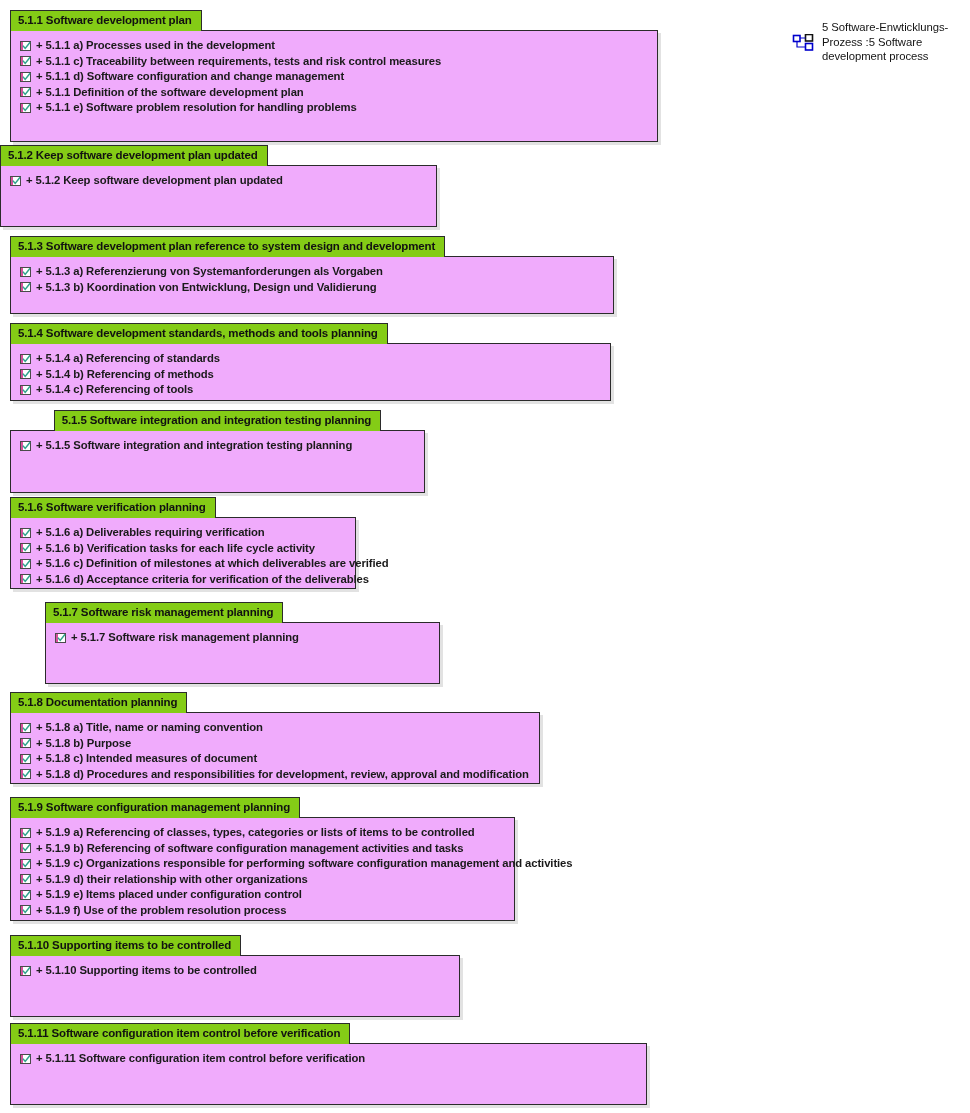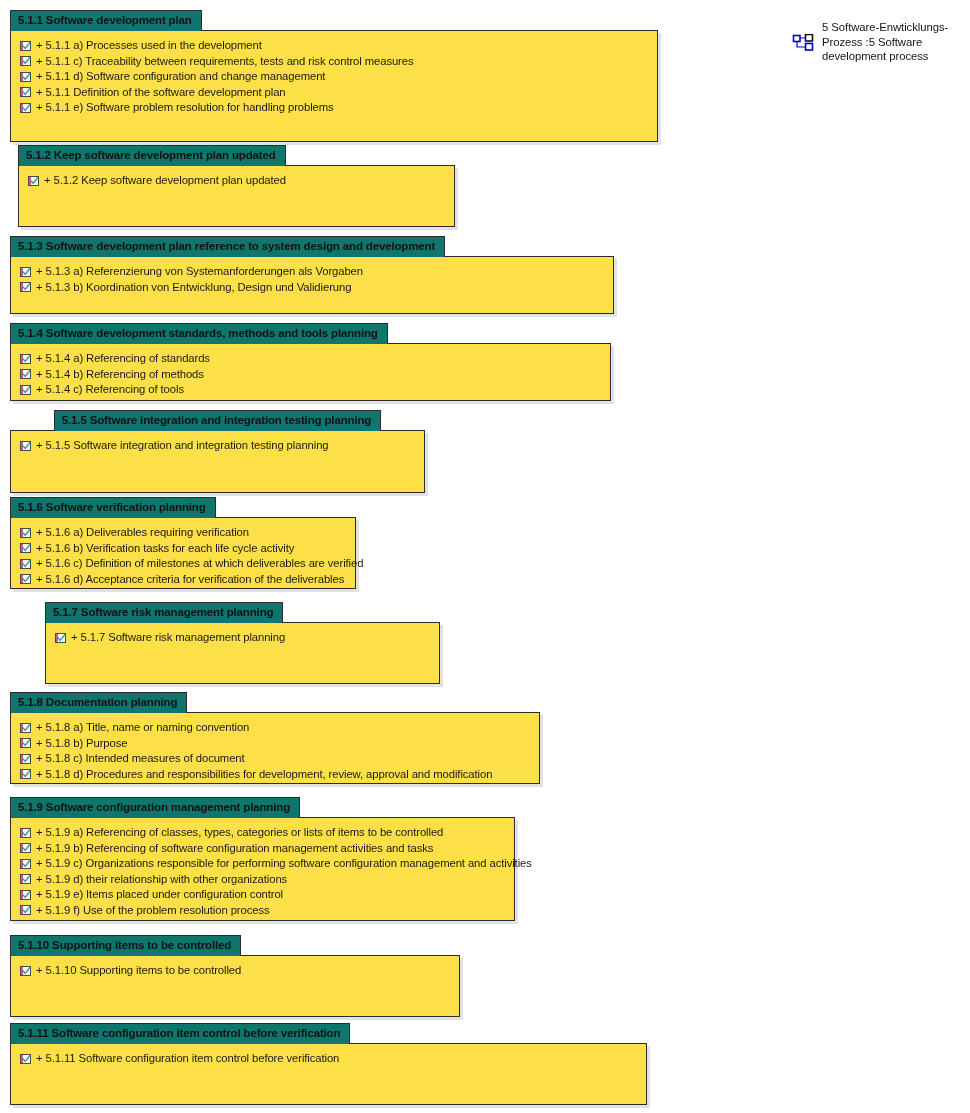--- a/index.html
+++ b/index.html
@@ -28,40 +28,41 @@
     position: absolute;
   }
 
   .pkg-tab {
     position: relative;
     display: inline-block;
     box-sizing: border-box;
     height: 21px;
     line-height: 19px;
     padding: 0 9px 0 7px;
-    background: #0f766e;
+    background: #84cc16;
     border: 1px solid #2b2b2b;
     border-bottom: none;
     font-size: 11.5px;
     font-weight: bold;
     color: #111111;
     white-space: nowrap;
     letter-spacing: -0.15px;
     z-index: 3;
   }
 
   .pkg-body {
     position: relative;
     box-sizing: border-box;
-    background: #fde047;
+    background: #f0abfc;
     border: 1px solid #2b2b2b;
     padding: 7px 6px 6px 6px;
     margin-top: -1px;
     box-shadow: 3px 3px 0 0 #e2e2e2;
     z-index: 1;
+    font-weight: bold;
   }
 
   
   .feat {
     display: flex;
     align-items: center;
     height: 15.5px;
     white-space: nowrap;
   }
 
@@ -183,21 +184,21 @@
           <span class="feat-icon">
             <span class="bx"></span>
             <span class="bar"></span>
             <svg viewBox="0 0 9 10" aria-hidden="true">
               <path d="M1.3 5.2 L3.2 7.4 L7.6 1.9" fill="none" stroke="#2fa38c" stroke-width="1.5" stroke-linecap="square" stroke-linejoin="miter"></path>
             </svg>
           </span>
           <span class="feat-label">+ 5.1.1 e) Software problem resolution for handling problems</span>
         </div>
       </div></div>
-    <div class="pkg" style="left: 18px; top: 145px; width: 437px;"><div class="pkg-tab">5.1.2 Keep software development plan updated</div><div class="pkg-body" style="height: 62px;">
+    <div class="pkg" style="left: 0; top: 145px; width: 437px;"><div class="pkg-tab">5.1.2 Keep software development plan updated</div><div class="pkg-body" style="height: 62px;">
         <div class="feat">
           <span class="feat-icon">
             <span class="bx"></span>
             <span class="bar"></span>
             <svg viewBox="0 0 9 10" aria-hidden="true">
               <path d="M1.3 5.2 L3.2 7.4 L7.6 1.9" fill="none" stroke="#2fa38c" stroke-width="1.5" stroke-linecap="square" stroke-linejoin="miter"></path>
             </svg>
           </span>
           <span class="feat-label">+ 5.1.2 Keep software development plan updated</span>
         </div>

